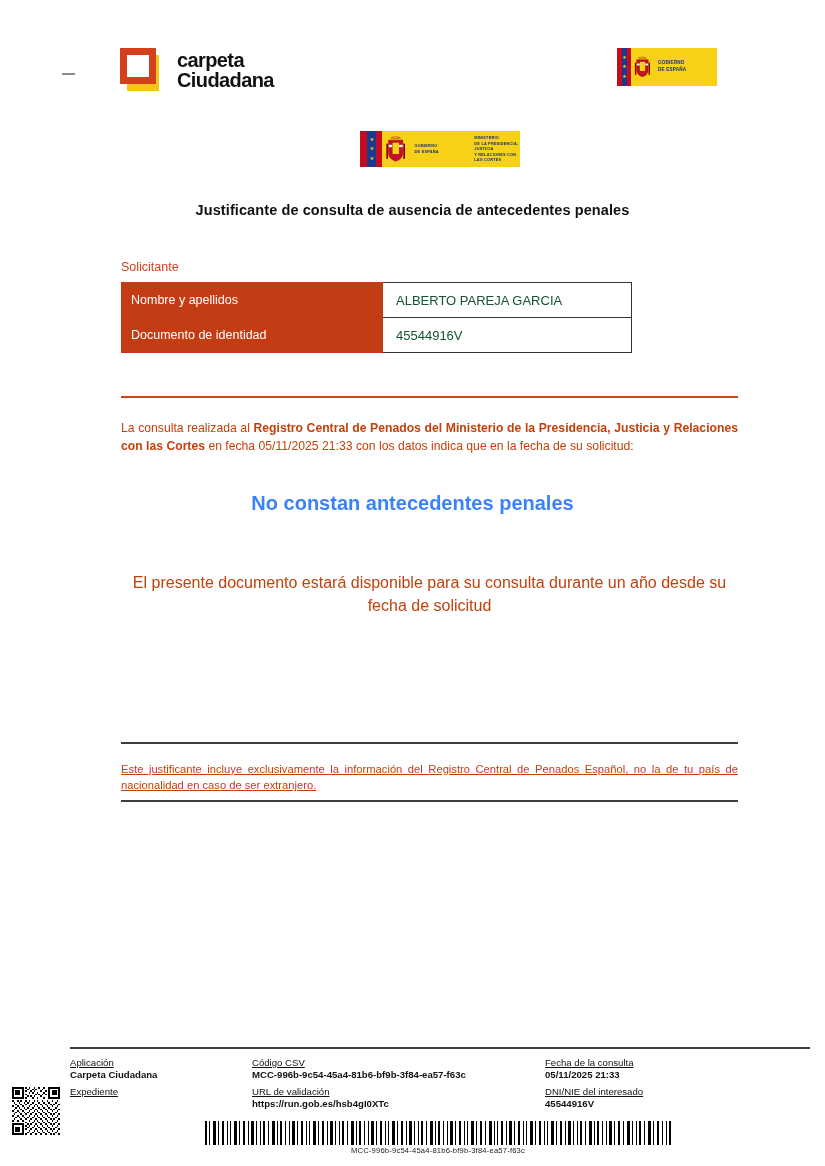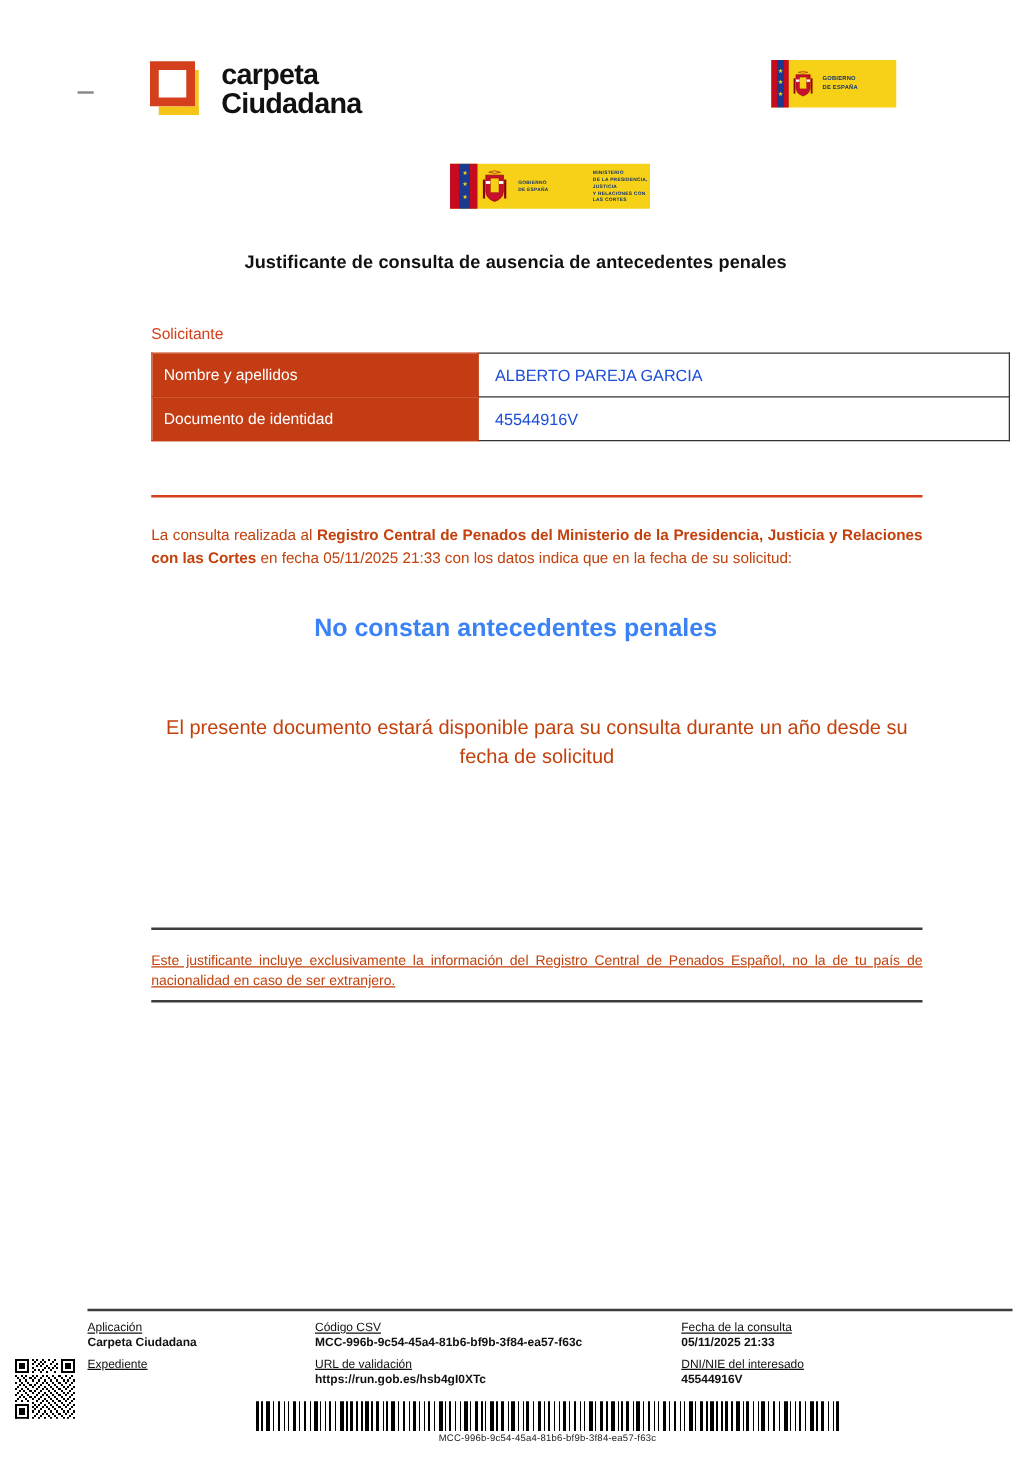--- a/index.html
+++ b/index.html
@@ -67,21 +67,21 @@
     left: 7px;
     top: 36px;
     width: 32px;
     height: 7px;
     background: #f5c518;
     z-index: 1;
   }
   .cc-words {
     line-height: 1.02;
     font-weight: bold;
-    font-size: 23px;
+    font-size: 20px;
     letter-spacing: -0.6px;
     color: #111111;
   }
 
   
   .emblem {
     position: absolute;
     background: #f7d117;
     display: flex;
     align-items: stretch;
@@ -167,40 +167,40 @@
     position: absolute;
     left: 121px;
     top: 260px;
     font-size: 12.5px;
     color: #d4401b;
   }
   .data-table {
     position: absolute;
     left: 121px;
     top: 282px;
-    width: 687px;
+    width: 511px;
     border-collapse: collapse;
     table-layout: fixed;
   }
   .data-table td {
     border: 1px solid #333333;
     height: 32px;
     vertical-align: middle;
     font-size: 12.5px;
   }
   .data-table td.key {
     width: 250px;
     background: #c33c14;
     color: #ffffff;
     padding-left: 9px;
     border-color: #c33c14;
   }
   .data-table td.val {
     padding-left: 13px;
-    color: #1d4ed8;
+    color: #14532d;
     font-size: 13px;
     background: #ffffff;
   }
 
   
   .rule-orange {
     position: absolute;
     left: 121px;
     width: 617px;
     height: 2px;

